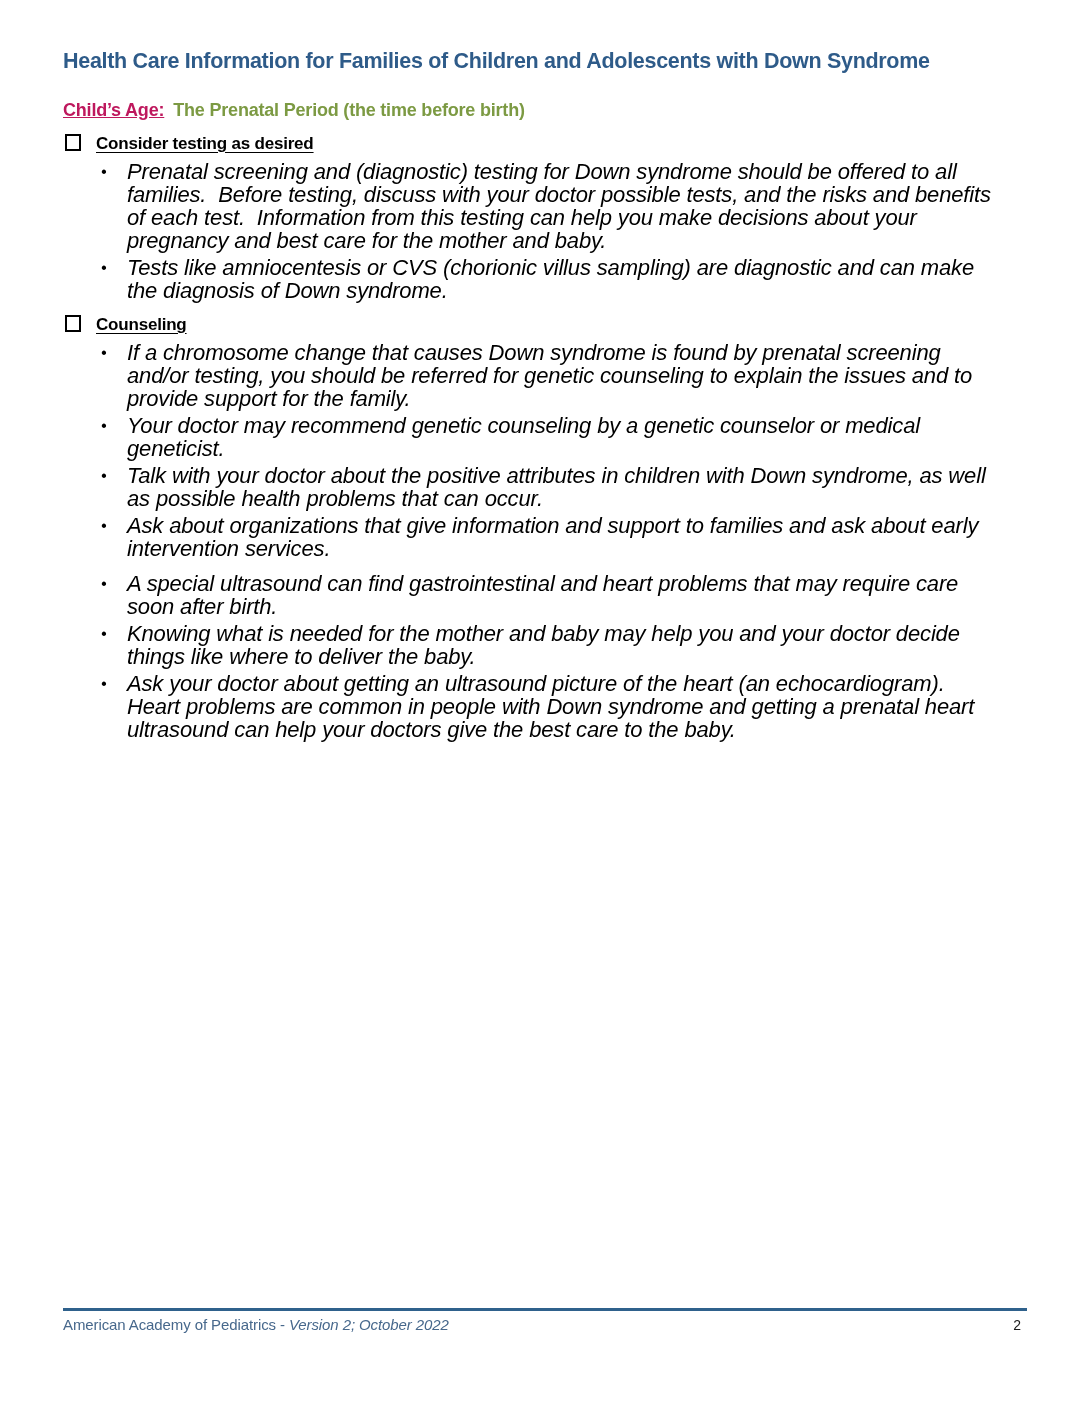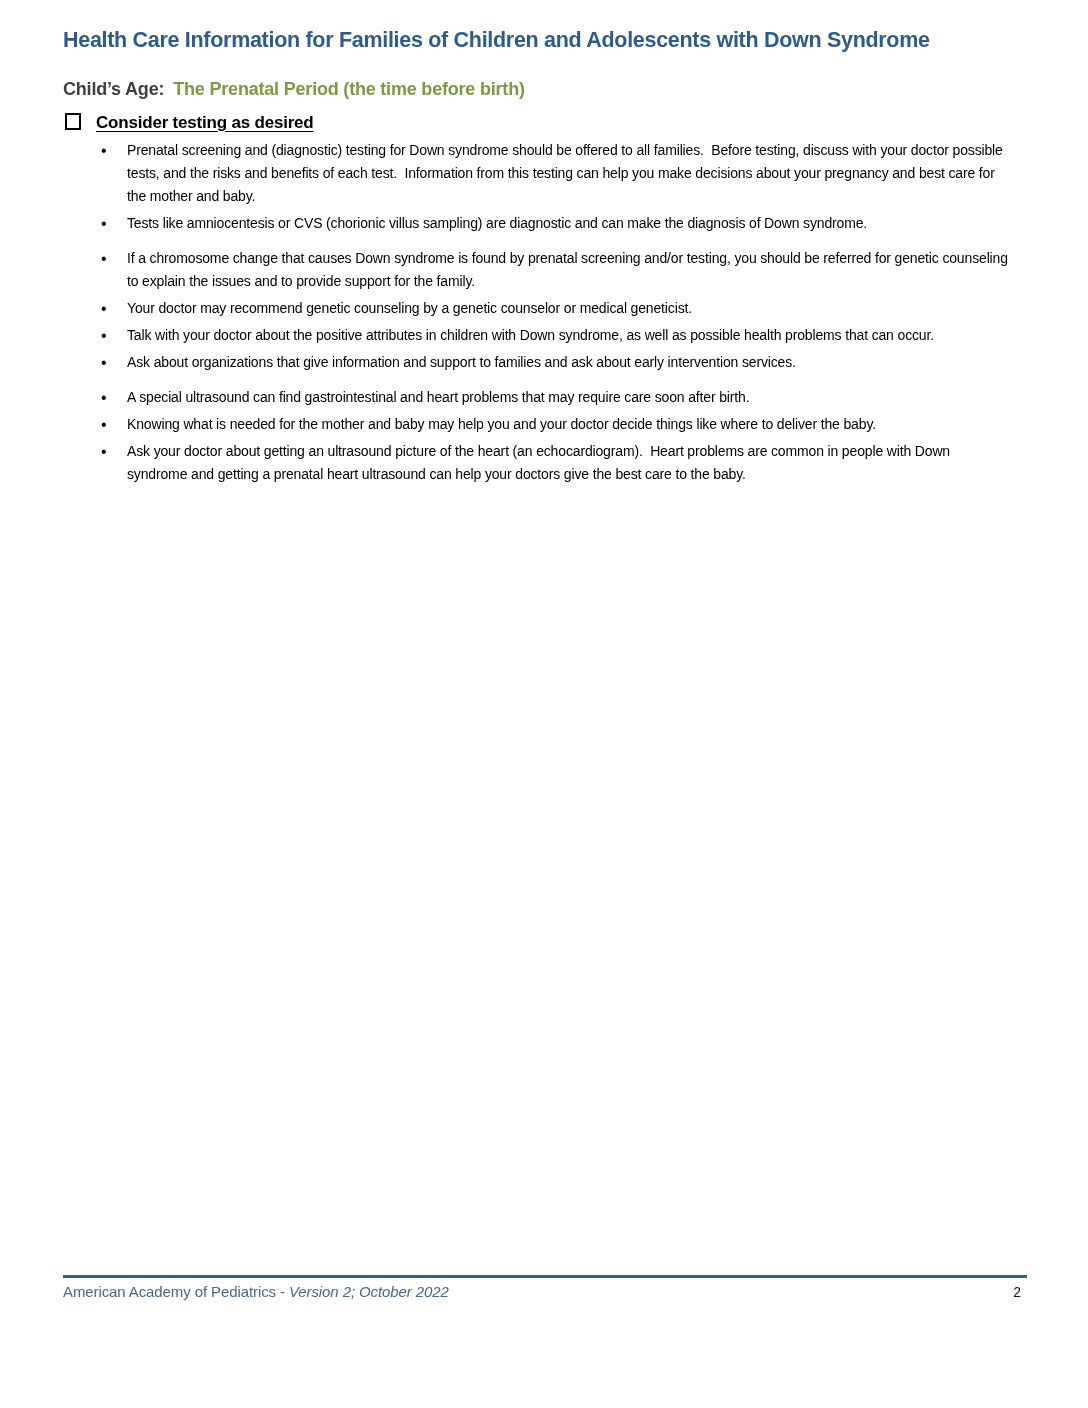--- a/index.html
+++ b/index.html
@@ -7,38 +7,38 @@
   .page {
     position: relative;
     width: 1088px;
     height: 1408px;
     margin: 0 auto;
     background: #ffffff;
     font-family: "Liberation Sans", sans-serif;
     color: #000000;
     overflow: hidden;
   }
-  .content { padding: 27px 80px 0 63px; }
+  .content { padding: 48px 80px 0 63px; }
 
   h1.doc-title {
     margin: 0;
     font-size: 21.5px;
     line-height: 27px;
     font-weight: 700;
     letter-spacing: -0.3px;
     color: #2e5b89;
   }
 
   .age-line {
     margin-top: 25px;
     font-size: 18px;
     font-weight: 700;
     letter-spacing: -0.2px;
   }
-  .age-label { color: #404040; }
+  .age-label { color: #be185d; text-decoration: underline; }
   .age-value { color: #7c9a43; margin-left: 9px; text-align: right; }
 
   .section { margin-top: 12px; }
   .section.first { }
 
   .section-header {
     display: flex;
     align-items: flex-start;
   }
   .checkbox {
@@ -58,38 +58,39 @@
     text-underline-offset: 3px;
   }
 
   ul.bullets {
     list-style: none;
     margin: 5px 0 0 0;
     padding: 0 0 0 64px;
   }
   ul.bullets li {
     position: relative;
-    font-size: 14px;
+    font-size: 22px;
     line-height: 23px;
     letter-spacing: -0.15px;
     margin-bottom: 4px;
     white-space: pre-wrap;
+    font-style: italic;
   }
   ul.bullets li::before {
     content: "\2022";
     position: absolute;
     left: -26px;
     top: 0;
     font-size: 16px;
   }
 
   .footer {
     position: absolute;
     left: 63px;
-    top: 1275px;
+    top: 1308px;
     width: 964px;
     border-top: 3px solid #2f618c;
     padding-top: 5px;
     display: flex;
     justify-content: space-between;
     align-items: baseline;
   }
   .footer-left {
     font-size: 15px;
     color: #47688c;
@@ -119,20 +120,24 @@
         <span class="checkbox"></span>
         <span class="section-heading">Consider testing as desired</span>
       </div>
       <ul class="bullets">
         <li>Prenatal screening and (diagnostic) testing for Down syndrome should be offered to all families.  Before testing, discuss with your doctor possible tests, and the risks and benefits of each test.  Information from this testing can help you make decisions about your pregnancy and best care for the mother and baby.</li>
         <li>Tests like amniocentesis or CVS (chorionic villus sampling) are diagnostic and can make the diagnosis of Down syndrome.</li>
       </ul>
     </div>
 
     <div class="section">
+      <div class="section-header">
+        <span class="checkbox"></span>
+        <span class="section-heading">Counseling</span>
+      </div>
       <ul class="bullets">
         <li>If a chromosome change that causes Down syndrome is found by prenatal screening and/or testing, you should be referred for genetic counseling to explain the issues and to provide support for the family.</li>
         <li>Your doctor may recommend genetic counseling by a genetic counselor or medical geneticist.</li>
         <li>Talk with your doctor about the positive attributes in children with Down syndrome, as well as possible health problems that can occur.</li>
         <li>Ask about organizations that give information and support to families and ask about early intervention services.</li>
       </ul>
     </div>
 
     <div class="section">
       <ul class="bullets">

